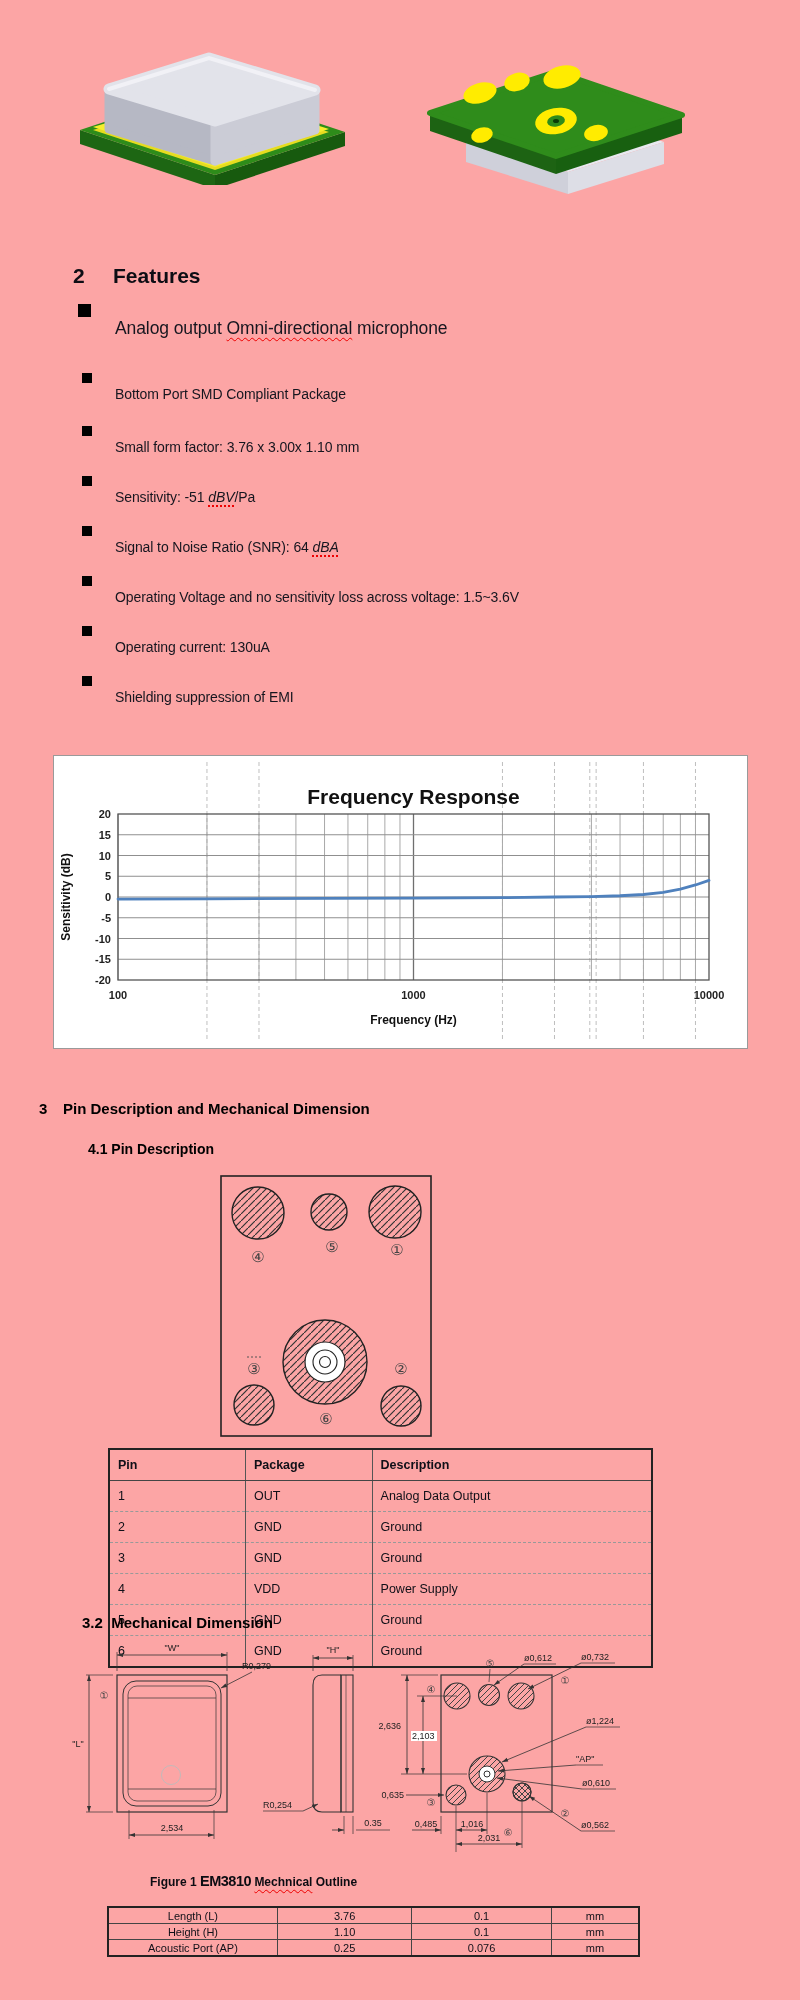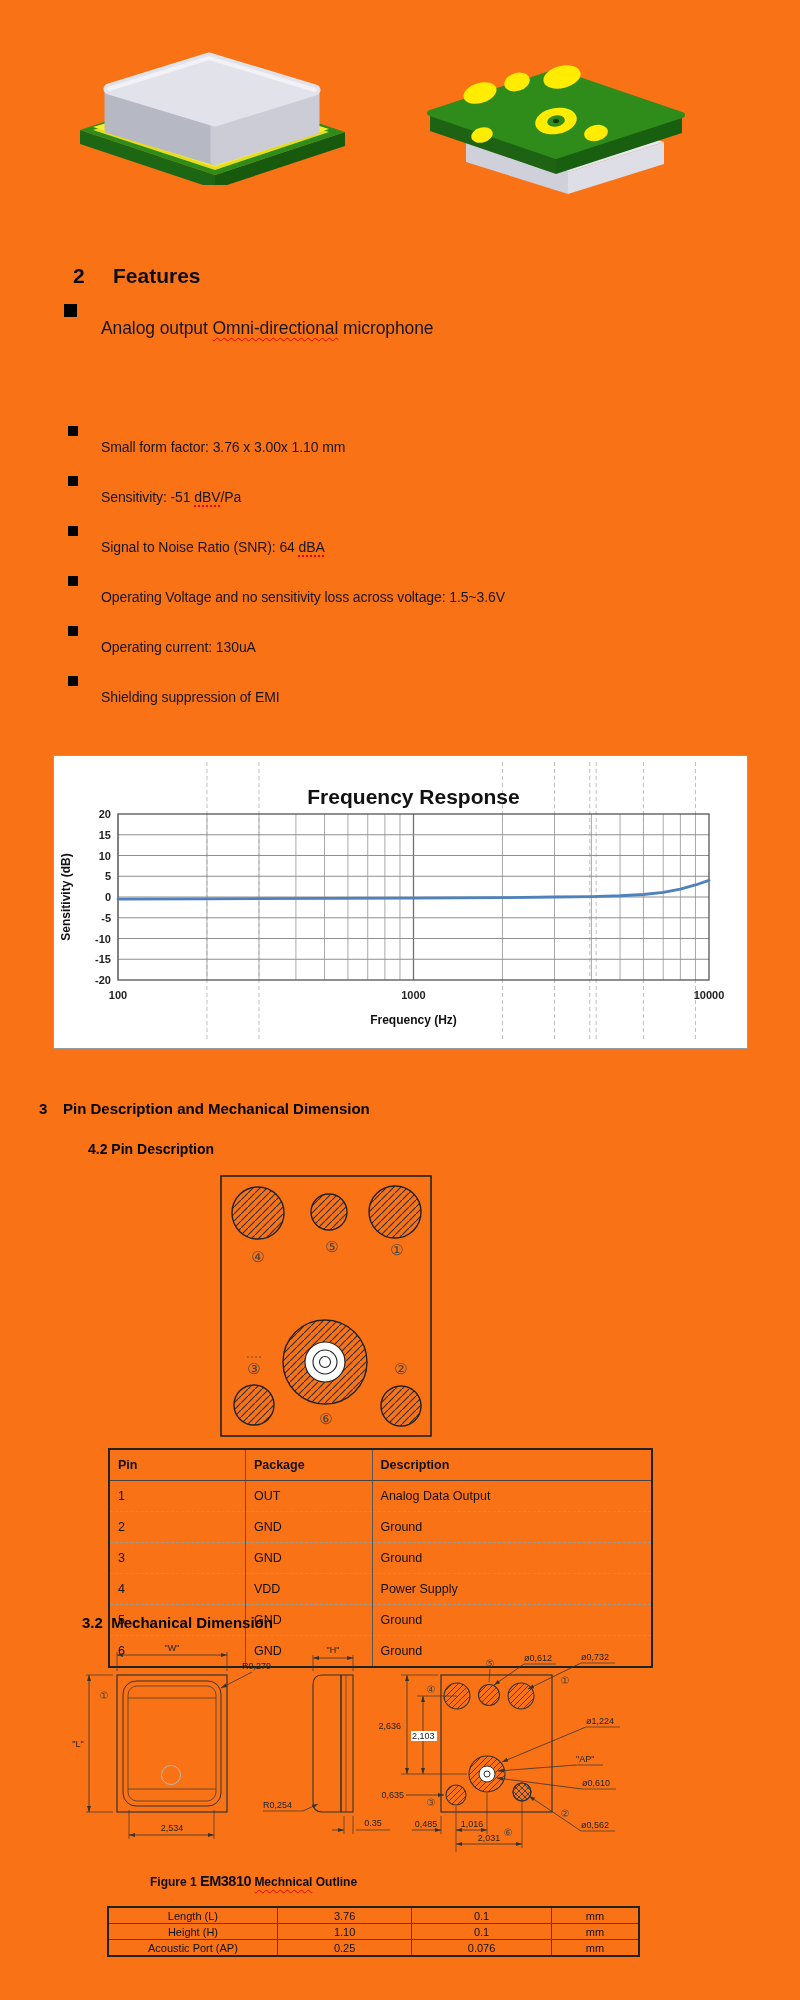--- a/index.html
+++ b/index.html
@@ -1,28 +1,28 @@
 <!DOCTYPE html>
 <html><head>
 <meta charset="utf-8">
 <style>
   html,body{margin:0;padding:0;background:#fff;}
-  .page{position:relative;width:800px;height:2000px;background:#f97316;overflow:hidden;
+  .page{position:relative;width:800px;height:2000px;background:#fca5a5;overflow:hidden;
         font-family:"Liberation Sans",sans-serif;color:#15151c;}
   .abs{position:absolute;}
   
   .sec-h{font-size:21px;font-weight:bold;color:#0d0d14;white-space:nowrap;}
   .sec-h .num{display:inline-block;width:40px;}
-  .feat{position:absolute;left:64px;width:660px;height:42px;text-align:center;}
+  .feat{position:absolute;left:78px;width:660px;height:42px;text-align:center;}
   .feat .sq{position:absolute;left:4px;top:0;width:10px;height:10px;background:#000;}
   .feat .ftxt{position:absolute;left:37px;top:13px;font-size:14px;white-space:nowrap;color:#16161f;letter-spacing:-0.1px;}
   .feat-lg .sq{width:13px;height:13px;left:0;}
   .feat-lg .ftxt{font-size:17.5px;top:14px;}
   .mark-wavy{text-decoration:underline wavy #e00 1px;text-underline-offset:3px;}
-  .mark-dots{text-decoration:underline dotted #e00 2px;text-underline-offset:3px;}
+  .mark-dots{text-decoration:underline dotted #e00 2px;text-underline-offset:3px;font-style:italic;}
   
   .chartbox{border:1px solid #9a9a9a;background:#fff;}
   .chartbox svg{display:block;font-family:"Liberation Sans",sans-serif;}
   
   .h3a{font-size:15px;font-weight:bold;color:#000;white-space:nowrap;}
   .h3a .num{display:inline-block;width:24px;}
   .h3b{font-size:14px;font-weight:bold;color:#000;white-space:nowrap;}
   
   table{border-collapse:collapse;}
   .pintbl{width:545px;font-size:12.5px;border:2px solid #222;}
@@ -83,20 +83,24 @@
     <ellipse cx="176" cy="108" rx="12" ry="8" transform="rotate(-12 176 108)" fill="#ffec00"></ellipse>
   </svg>
 
   <div class="sec-h abs" style="left:73px;top:264px">
     <span class="num">2</span><span>Features</span>
   </div>
 
   <div class="feat feat-lg abs" style="top:304px">
     <span class="sq"></span>
     <span class="ftxt"><span>Analog output </span><span class="mark-wavy">Omni-directional</span><span> microphone</span></span>
+  </div>
+  <div class="feat abs" style="top:373px">
+    <span class="sq"></span>
+    <span class="ftxt">Bottom Port SMD Compliant Package</span>
   </div>
   <div class="feat abs" style="top:426px">
     <span class="sq"></span>
     <span class="ftxt">Small form factor: 3.76 x 3.00x 1.10 mm</span>
   </div>
   <div class="feat abs" style="top:476px">
     <span class="sq"></span>
     <span class="ftxt"><span>Sensitivity: -51 </span><span class="mark-dots">dBV</span><span>/Pa</span></span>
   </div>
   <div class="feat abs" style="top:526px">
@@ -168,21 +172,21 @@
         <text x="359.5" y="268" text-anchor="middle" font-size="12" font-weight="bold" fill="#111">Frequency (Hz)</text>
         <text x="16" y="141" text-anchor="middle" font-size="12" font-weight="bold" fill="#111" transform="rotate(-90 16 141)">Sensitivity (dB)</text>
         <polyline points="64,143.075 152.95436371870647,142.8675 270.5456362812935,142.45250000000001 359.5,142.0375 448.4543637187065,141.6225 500.4893307696603,141 537.408727437413,140.58499999999998 566.0456362812936,139.755 589.4436944883668,138.51 609.2264708242129,136.435 626.3630911561194,133.115 641.4786615393205,128.965 655,124.4" fill="none" stroke="#4f81bd" stroke-width="2.8" stroke-linejoin="round" stroke-linecap="round"></polyline>
       </svg>
   </div>
 
   <div class="h3a abs" style="left:39px;top:1100px">
     <span class="num">3</span><span>Pin Description and Mechanical Dimension</span>
   </div>
   <div class="h3b abs" style="left:88px;top:1141px">
-    <span>4.2</span>&nbsp;<span>Pin Description</span>
+    <span>4.1</span>&nbsp;<span>Pin Description</span>
   </div>
 
   <svg class="abs" style="left:220px;top:1172px" width="213" height="268" viewBox="0 0 213 268">
     <defs>
       <pattern id="hP" patternUnits="userSpaceOnUse" width="7" height="7">
         <path d="M-1,8 L8,-1" stroke="#333" stroke-width="1.2" fill="none"></path>
       </pattern>
     </defs>
     <rect x="1" y="4" width="210" height="260" fill="none" stroke="#222" stroke-width="1.6"></rect>
     <circle cx="38" cy="41" r="26" fill="url(#hP)" stroke="#222" stroke-width="1.4"></circle>

